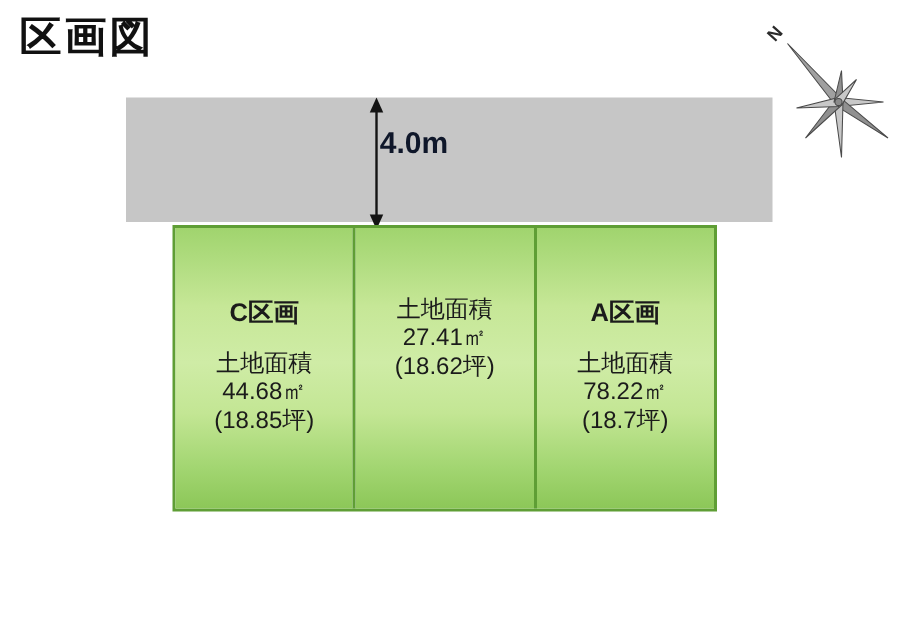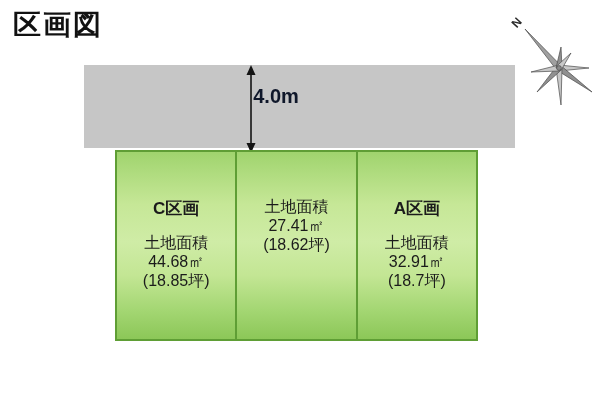--- a/index.html
+++ b/index.html
@@ -89,19 +89,19 @@
 
     <div class="plot">
       <div class="plot-line">土地面積</div>
       <div class="plot-line">27.41㎡</div>
       <div class="plot-line">(18.62坪)</div>
     </div>
 
     <div class="plot">
       <div class="plot-name">A区画</div>
       <div class="plot-line">土地面積</div>
-      <div class="plot-line">32.91㎡</div>
+      <div class="plot-line">78.22㎡</div>
       <div class="plot-line">(18.7坪)</div>
     </div>
 
   </div>
 
 </div>
 
 </body></html>

